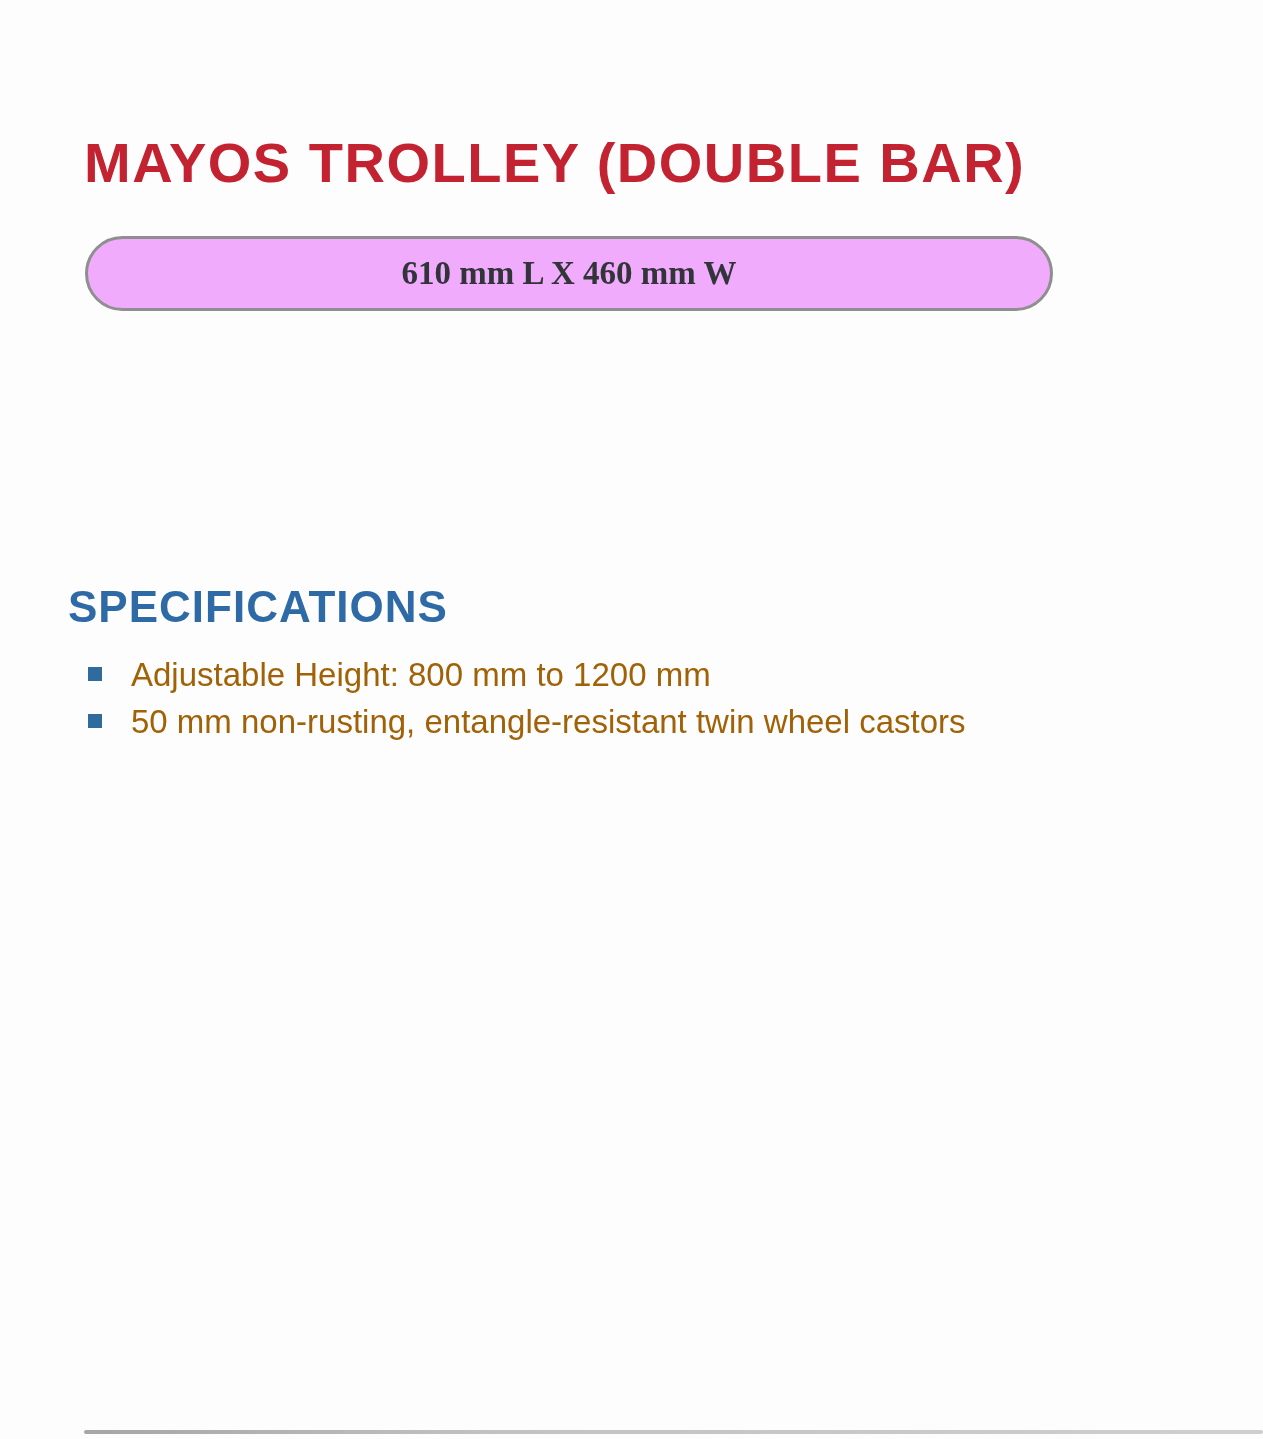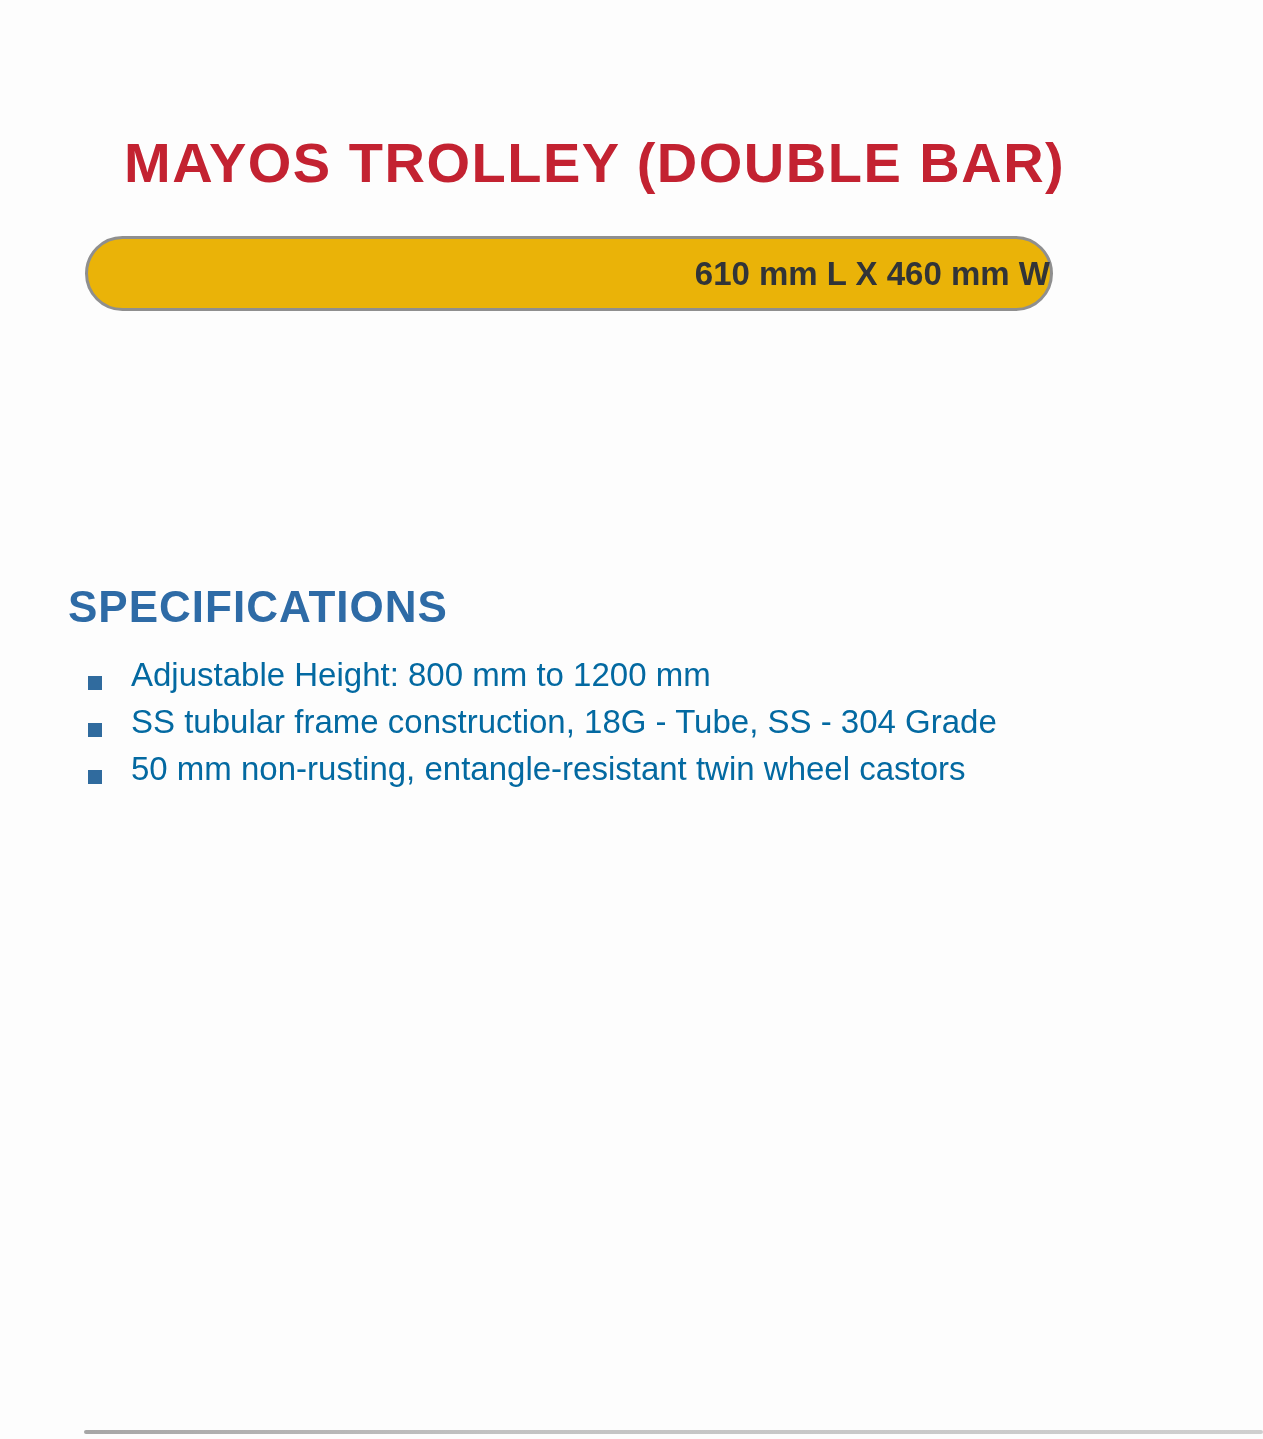--- a/index.html
+++ b/index.html
@@ -18,37 +18,37 @@
   .title {
     position: absolute;
     left: 84px;
     top: 92px;
     width: 1120px;
     font-size: 56px;
     font-weight: 800;
     letter-spacing: 1.5px;
     color: #c32231;
     white-space: nowrap;
-    margin-left: 40px;
   }
   .pill {
     position: absolute;
     left: 85px;
     width: 968px;
     height: 75px;
     box-sizing: border-box;
     border: 3px solid #8f8f8f;
     border-radius: 40px;
-    background: #eab308;
+    background: #f0abfc;
     display: flex;
     align-items: center;
-    justify-content: flex-end;
+    justify-content: center;
     font-size: 33px;
     font-weight: 700;
     color: #313438;
+    font-family: Liberation Serif, serif;
   }
   .pill-1 { top: 236px; }
   .pill-2 { top: 384px; }
   .spec-heading {
     position: absolute;
     left: 68px;
     top: 545px;
     font-size: 44px;
     font-weight: 800;
     letter-spacing: 1px;
@@ -58,24 +58,24 @@
     position: absolute;
     left: 88px;
     top: 651px;
     width: 930px;
     margin: 0;
     padding: 0;
     list-style: none;
   }
   .spec-item {
     display: flex;
-    align-items: center;
+    align-items: flex-start;
     font-size: 33px;
     line-height: 47px;
-    color: #0369a1;
+    color: #a16207;
   }
   .bullet {
     flex: none;
     width: 14px;
     height: 14px;
     margin-top: 16px;
     margin-right: 29px;
     background: #306b9e;
   }
   .li-text {
@@ -106,23 +106,19 @@
 
   <h2 class="spec-heading">SPECIFICATIONS</h2>
 
   <ul class="spec-list">
     <li class="spec-item">
       <span class="bullet"></span>
       <span class="li-text">Adjustable Height: 800 mm to 1200 mm</span>
     </li>
     <li class="spec-item">
       <span class="bullet"></span>
-      <span class="li-text">SS tubular frame construction, 18G - Tube, SS - 304 Grade</span>
-    </li>
-    <li class="spec-item">
-      <span class="bullet"></span>
       <span class="li-text">50 mm non-rusting, entangle-resistant twin wheel castors</span>
     </li>
   </ul>
 
   <div class="bottom-rule"></div>
 
 </div>
 
 </body></html>

